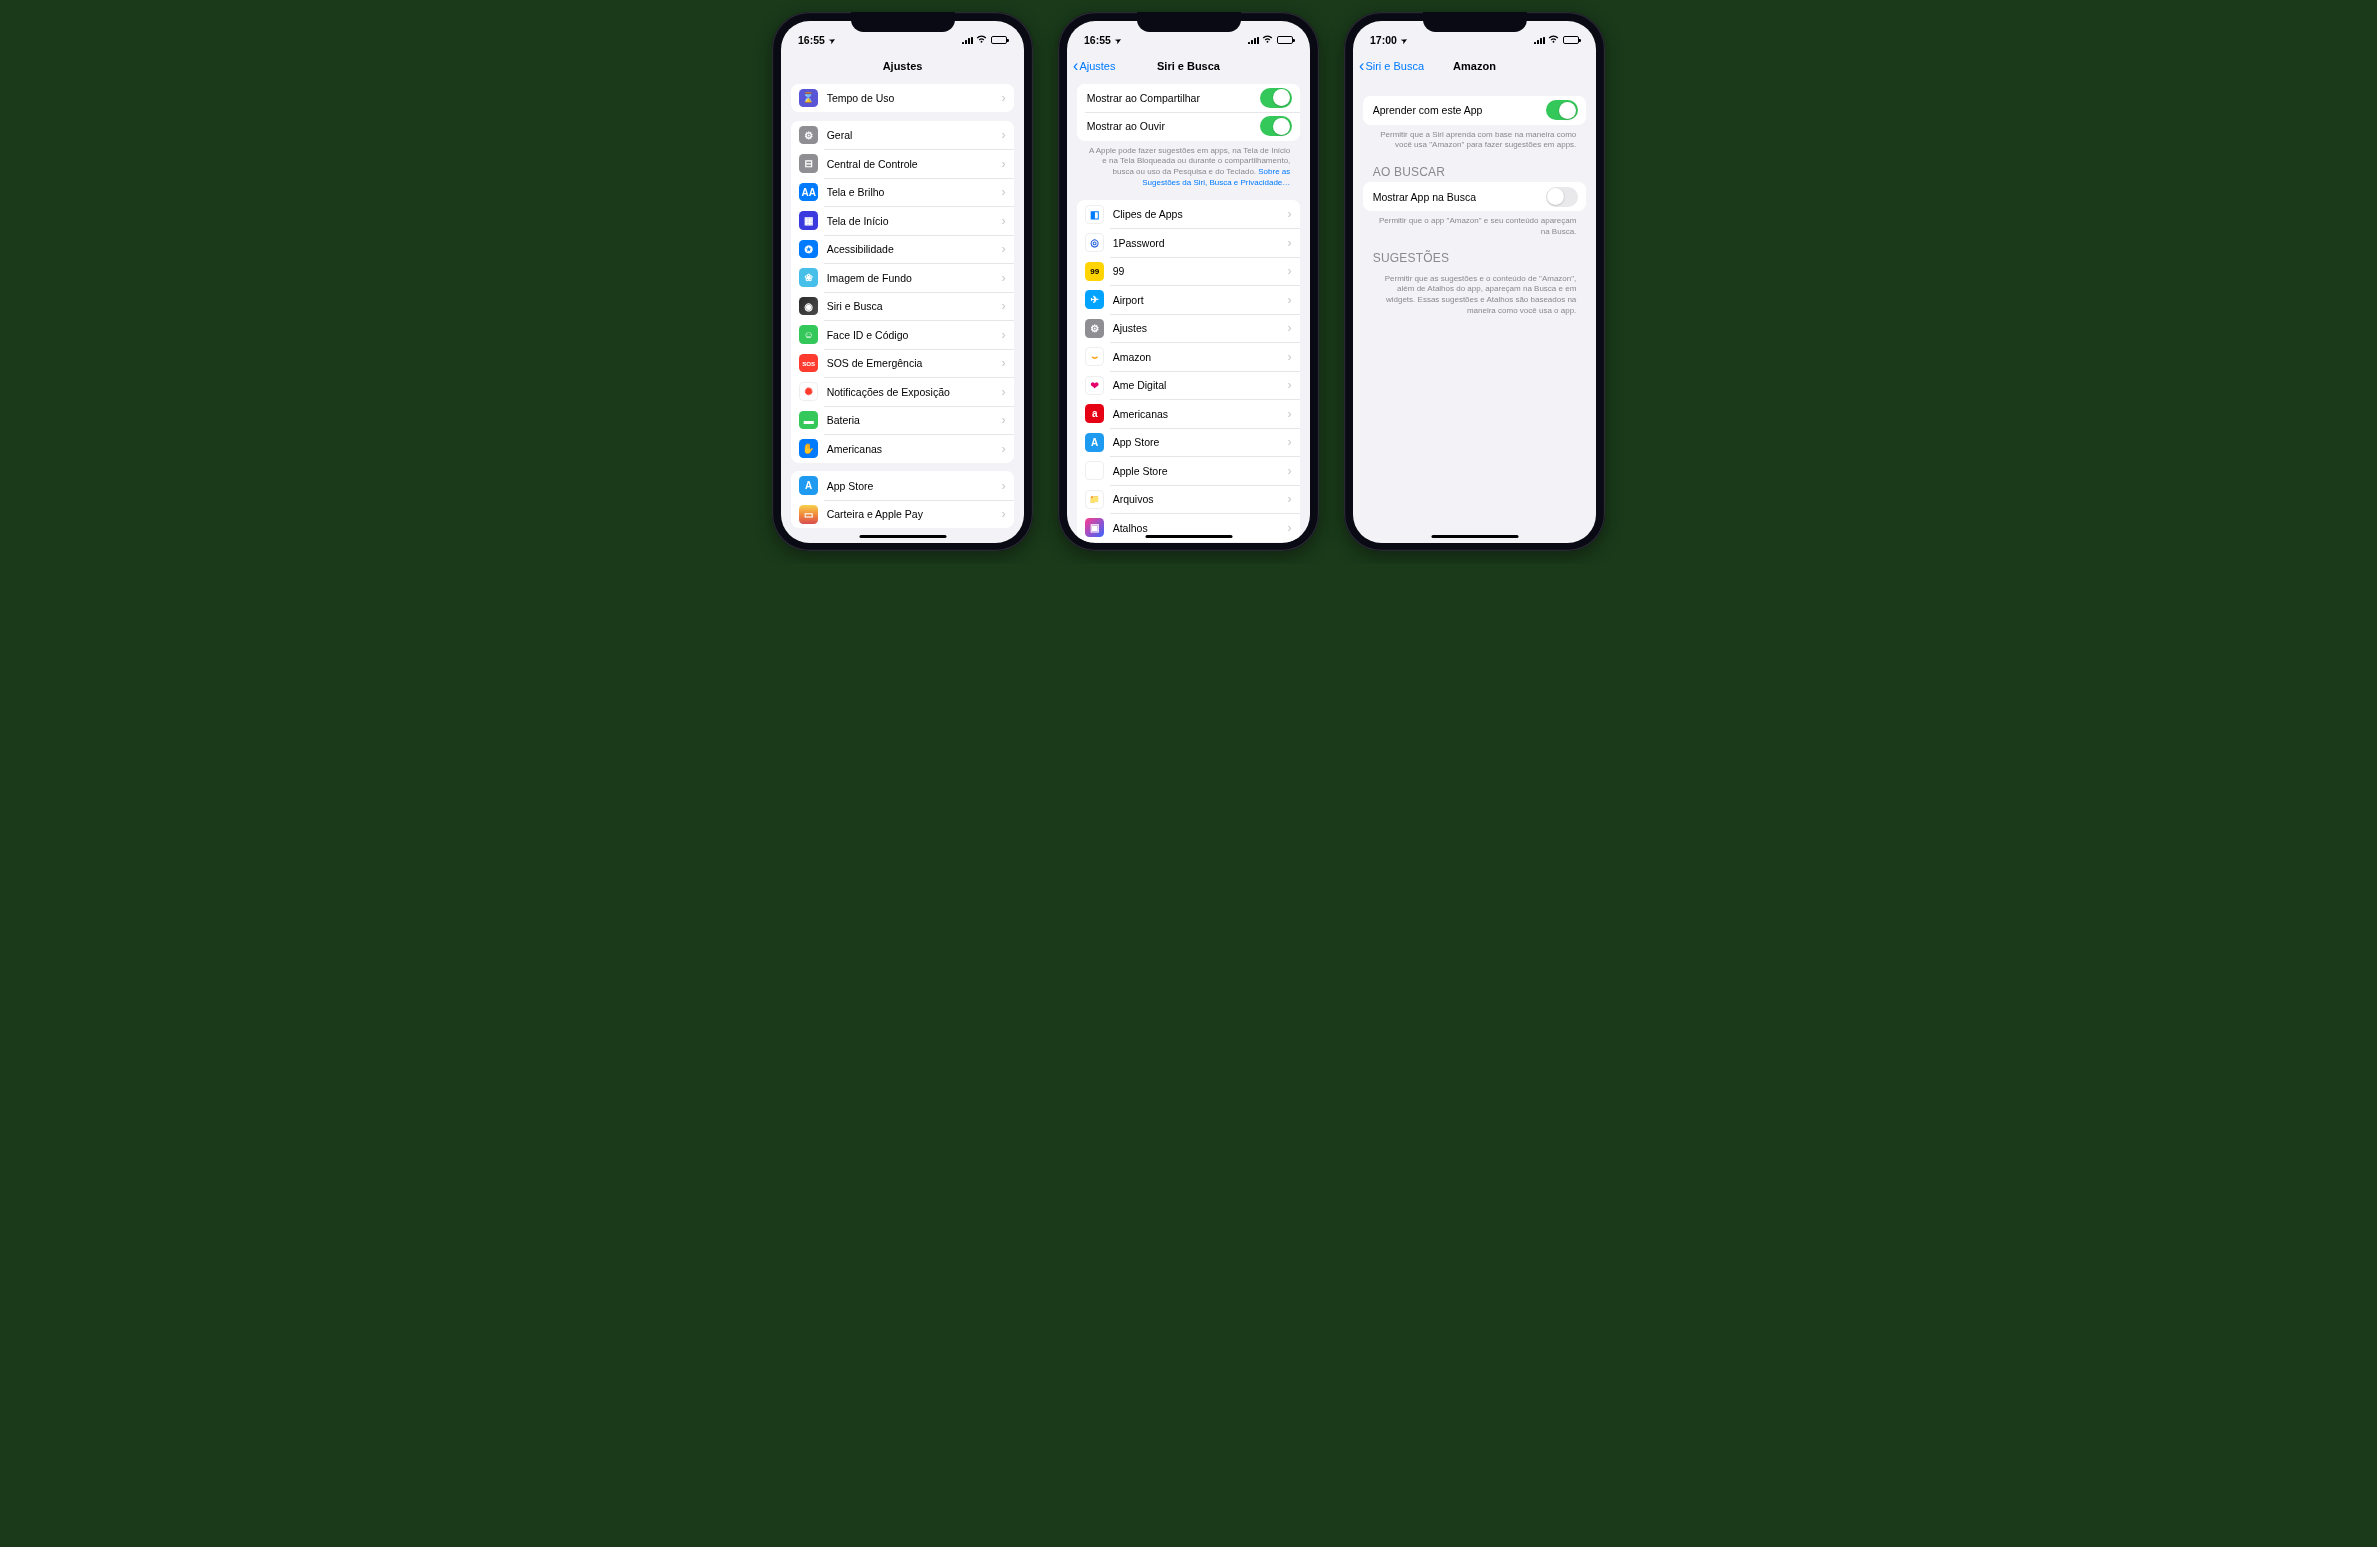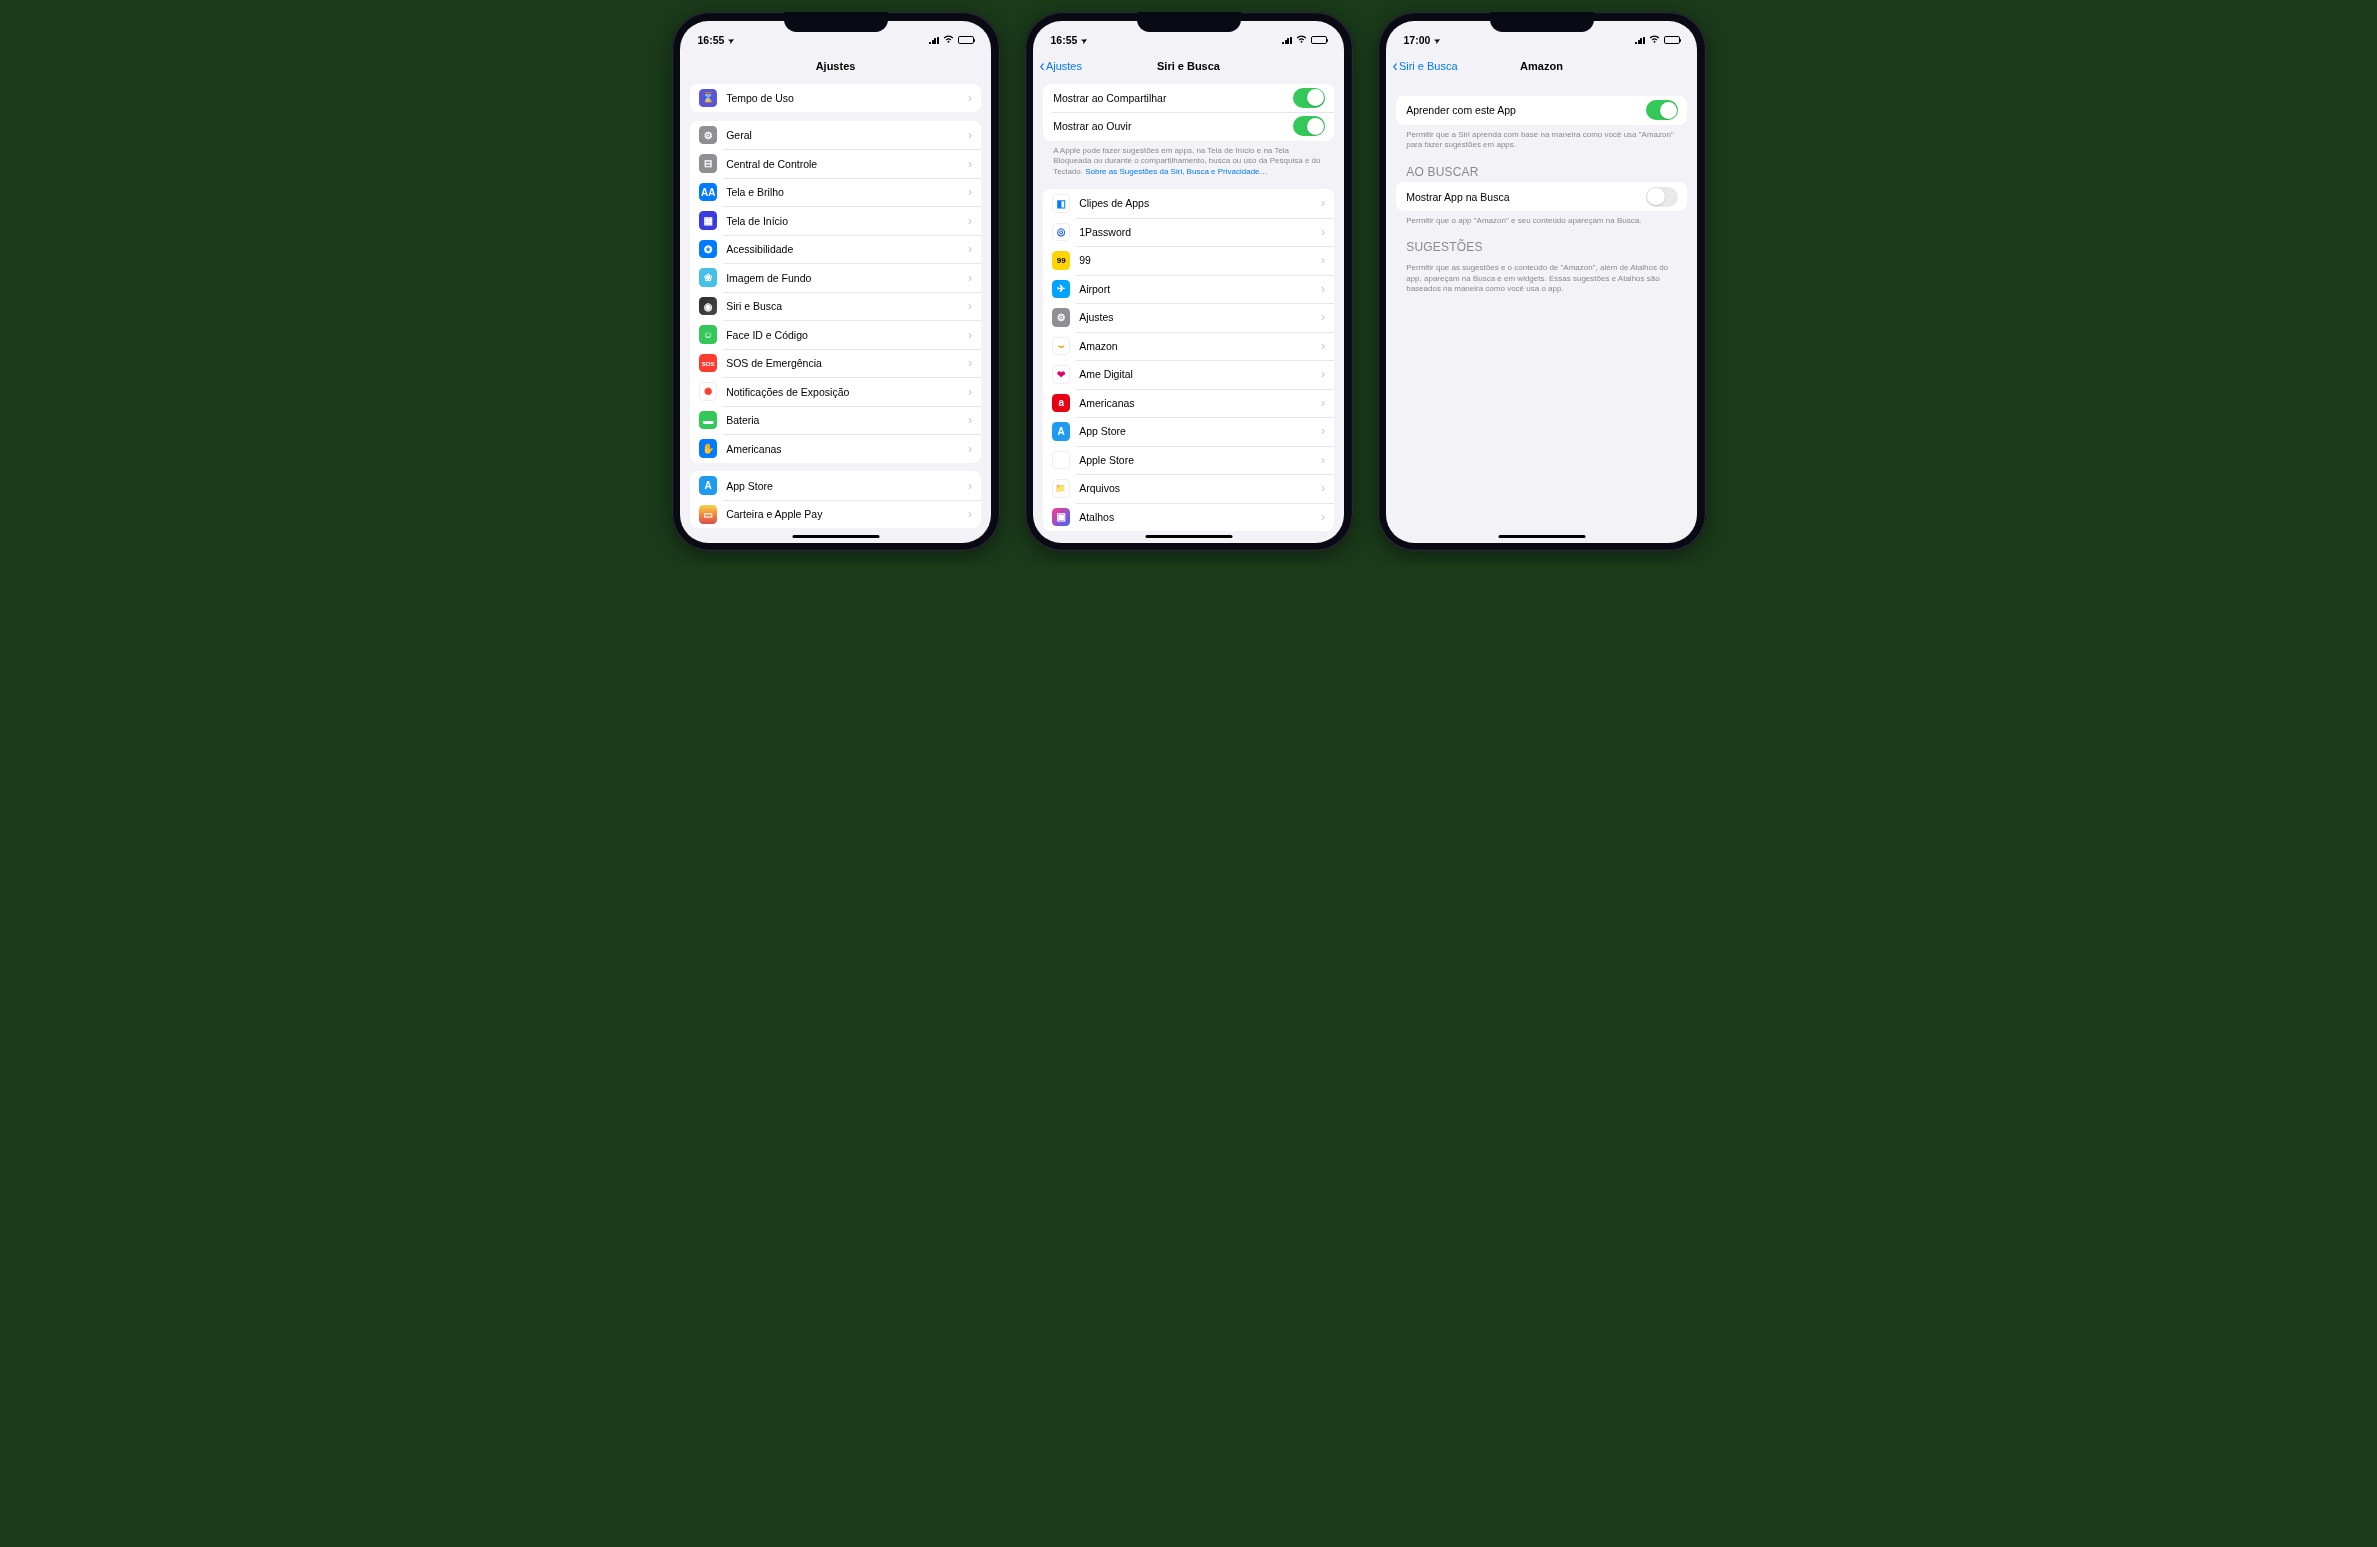--- a/index.html
+++ b/index.html
@@ -6,21 +6,21 @@
   body {
     background: #1a3a1a;
     font-family: -apple-system, "SF Pro Text", "Helvetica Neue", Arial, sans-serif;
     display: flex;
     justify-content: center;
     align-items: flex-start;
     gap: 25px;
     padding: 12.4px;
   }
   .phone {
-    width: 328px;
+    width: 261px;
     height: 539px;
     background: #0a0a14;
     border-radius: 37px;
     padding: 8.7px;
     box-shadow: 0 5px 18.6px rgba(0,0,0,0.4), inset 0 0 0 1.2px #2a2a34;
     position: relative;
   }
   .screen {
     width: 100%;
     height: 100%;
@@ -103,21 +103,21 @@
     background:#e9e9eb;
   }
   .toggle.on { background:#34c759; }
   .knob {
     position:absolute; top:1.2px; width:17.3px; height:17.3px; background:#fff;
     border-radius:50%; box-shadow:0 0.6px 1.9px rgba(0,0,0,0.25);
   }
   .toggle.on .knob { right:1.2px; }
   .toggle.off .knob { left:1.2px; }
 
-  .footer-text { font-size:8px; color:#8a8a8e; padding: 5px 10px 2.5px; line-height:1.35; }
+  .footer-text { font-size:8px; color:#8a8a8e; padding: 5px 10px 2.5px; line-height:1.35;text-align:right; }
   .footer-text a { color:#007aff; text-decoration:none; }
   .section-header { font-size:12px; color:#8a8a8e; padding: 11px 10px 3.7px; text-transform: uppercase; letter-spacing:0.2px; }
 
   .home-indicator {
     position:absolute; bottom:5px; left:50%; transform:translateX(-50%);
     width:87px; height:3.1px; background:#000; border-radius:1.9px;
   }
 
   .signal-bars { display:inline-flex; gap:0.9px; align-items:flex-end; height:7.4px;}
   .signal-bars span{ width:1.9px; background:#000; border-radius:0.6px;}

